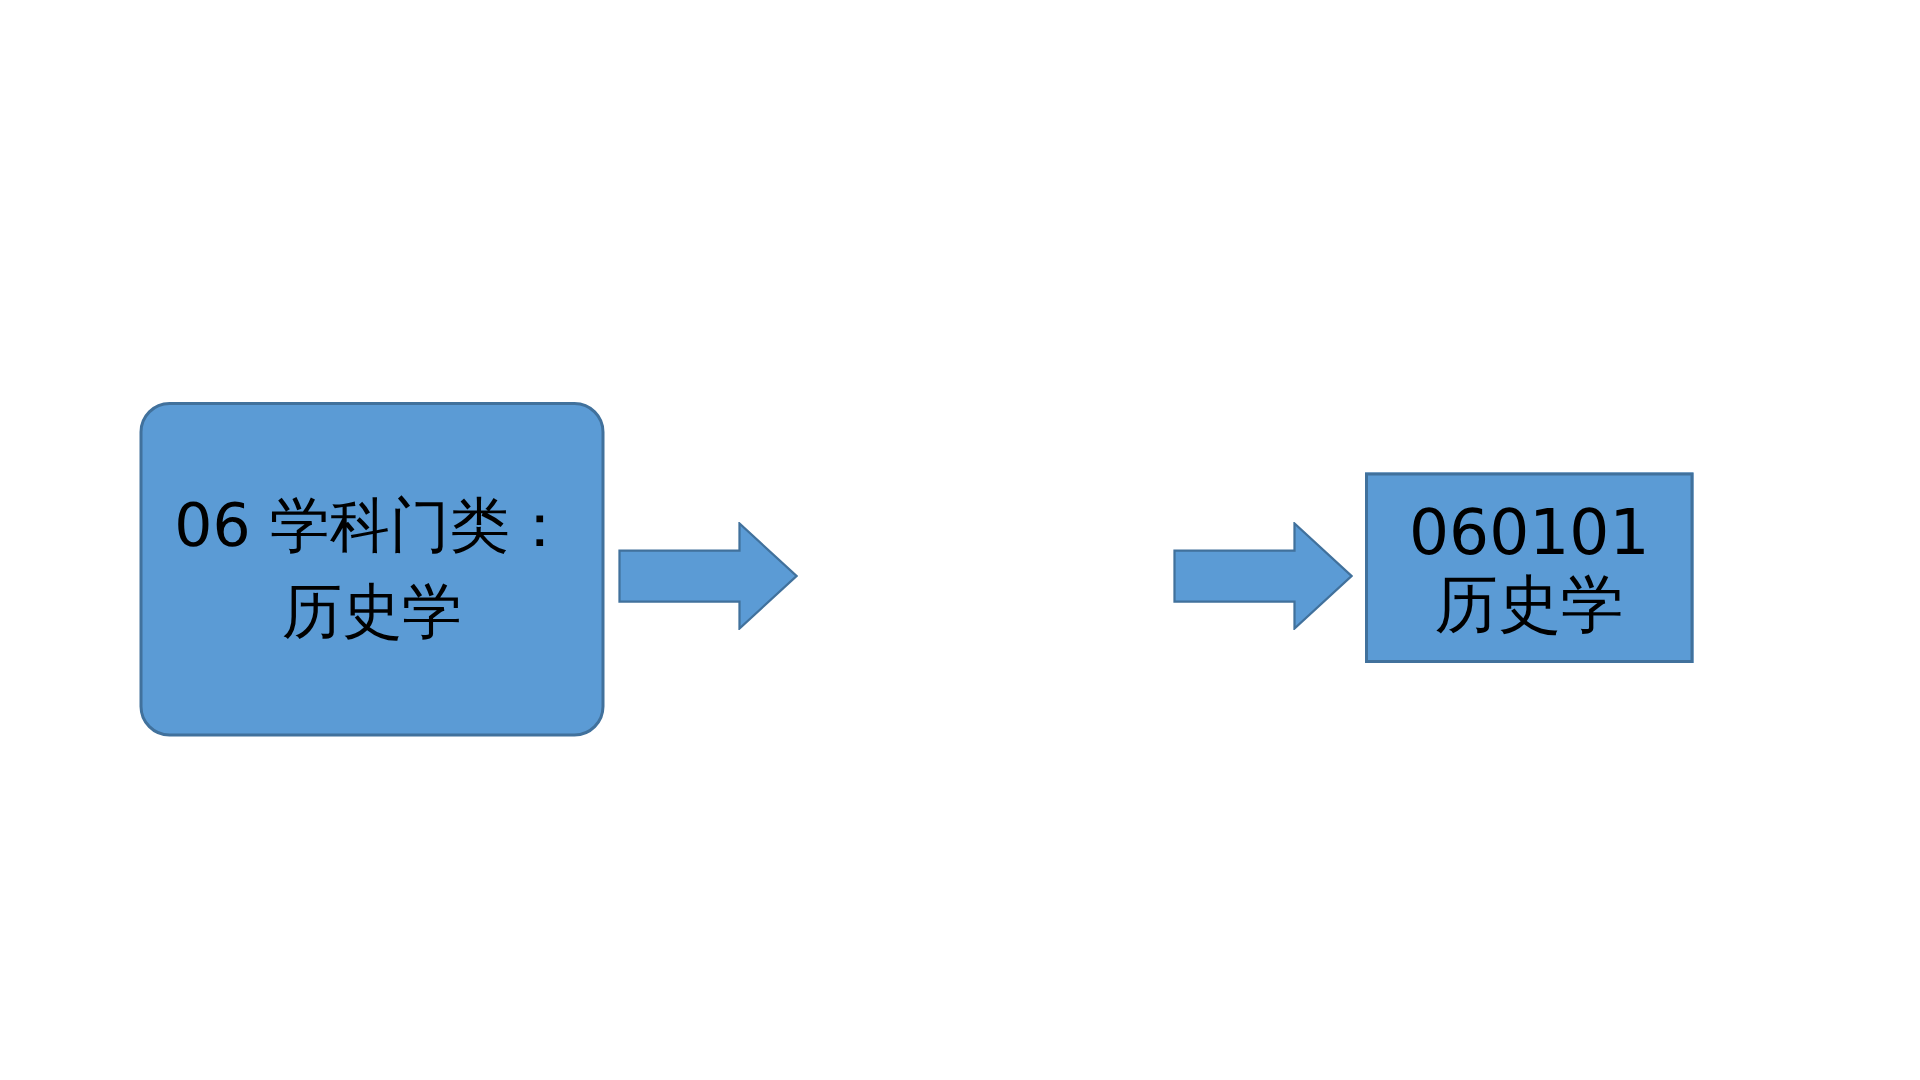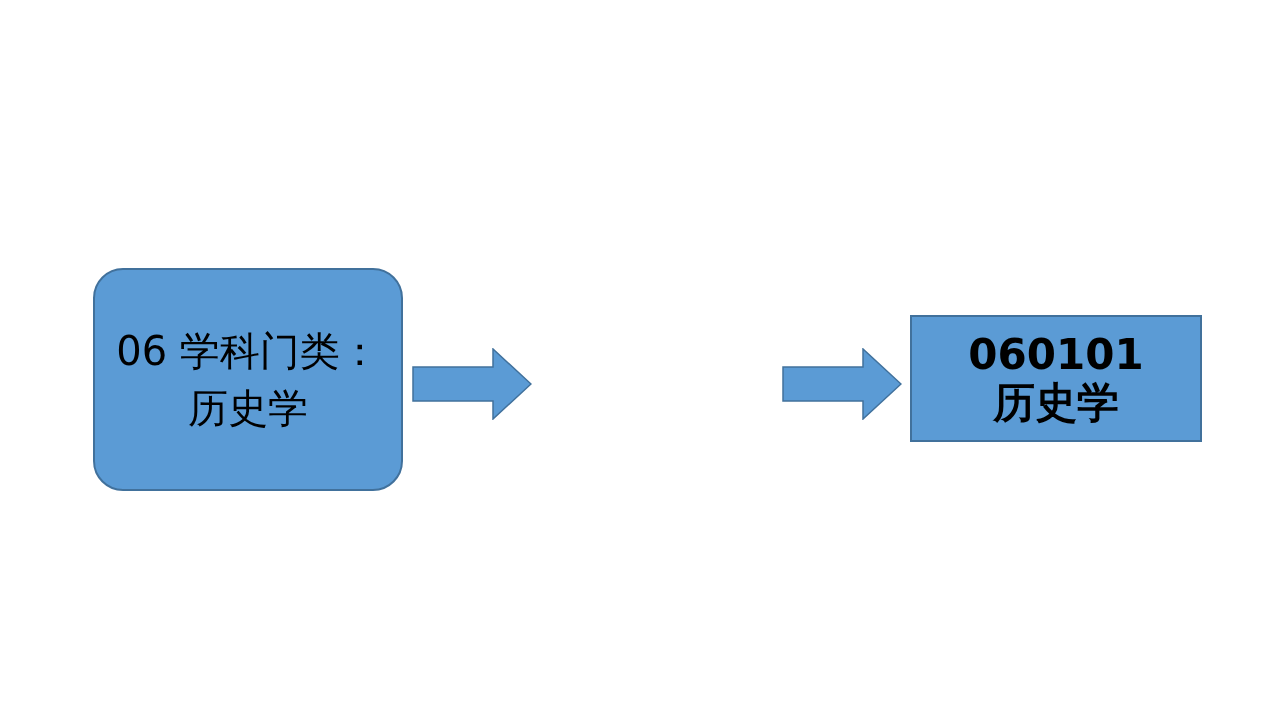--- a/index.html
+++ b/index.html
@@ -29,40 +29,39 @@
   }
   .node .line {
     display: block;
     white-space: nowrap;
   }
   .node-level1 {
     left: 93px;
     top: 268px;
     width: 310px;
     height: 223px;
-    border-radius: 30px;
+    border-radius: 20px;
     font-size: 40px;
     line-height: 1.42;
   }
   .node-level2 {
     left: 541px;
     top: 318px;
     width: 237px;
     height: 138px;
     font-size: 42px;
     line-height: 1.18;
   }
   .node-level3 {
     left: 910px;
     top: 315px;
-    width: 292px;
+    width: 219px;
     height: 127px;
     font-size: 42px;
     line-height: 1.12;
-    font-weight: bold;
   }
   .arrow {
     position: absolute;
     width: 120px;
     height: 72px;
   }
   .arrow-1 {
     left: 412px;
     top: 348px;
   }

